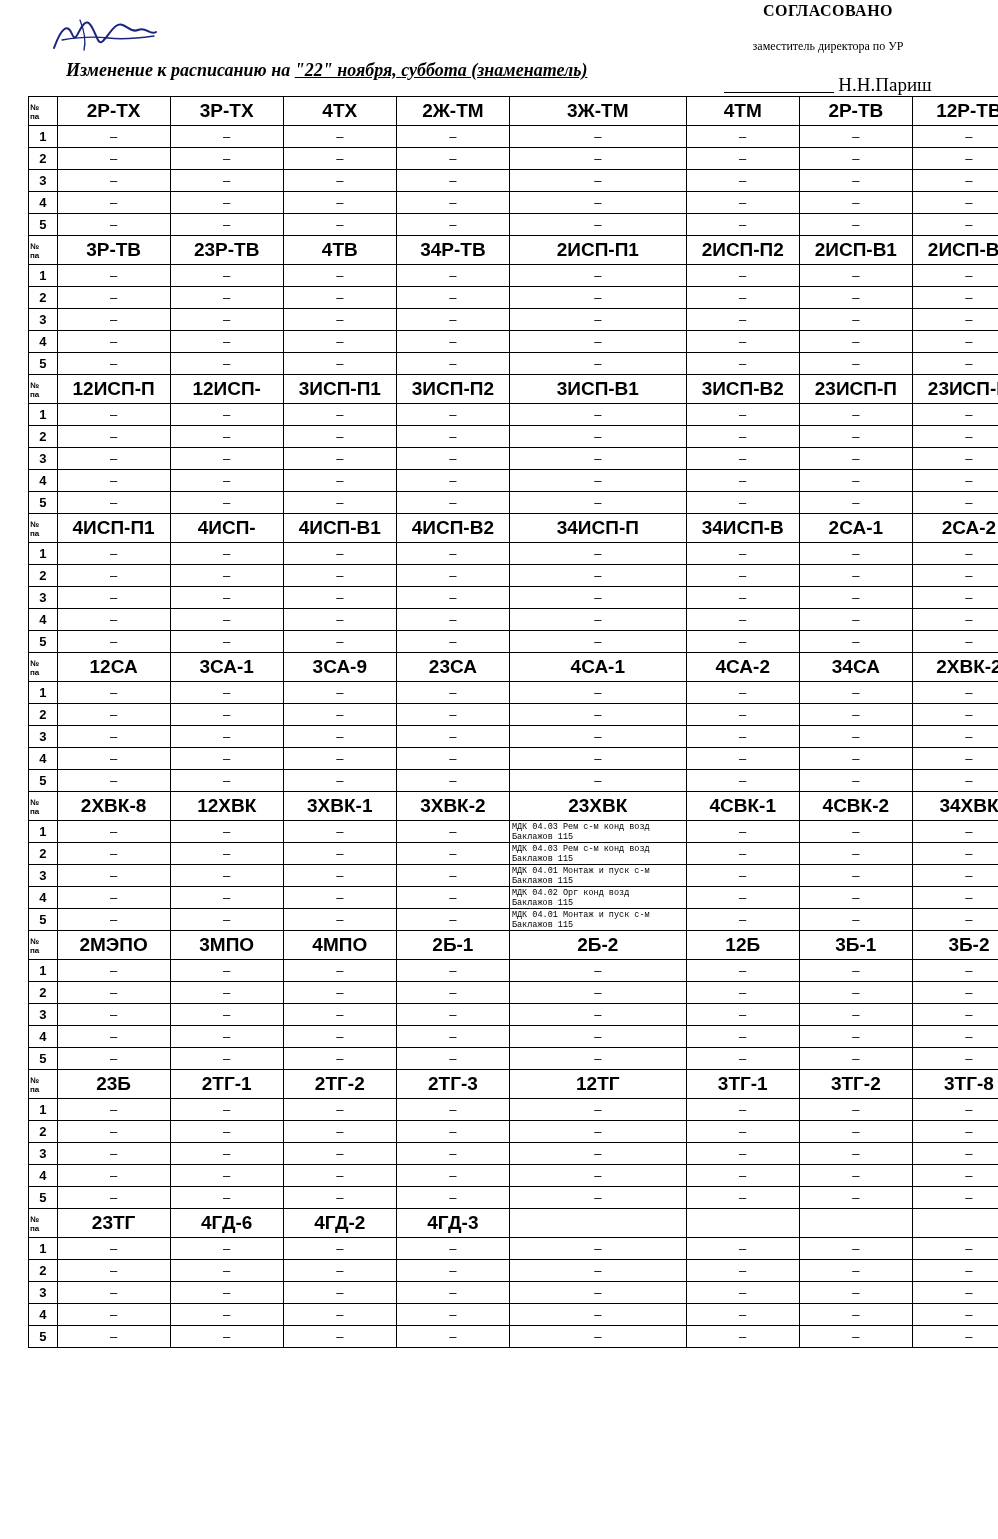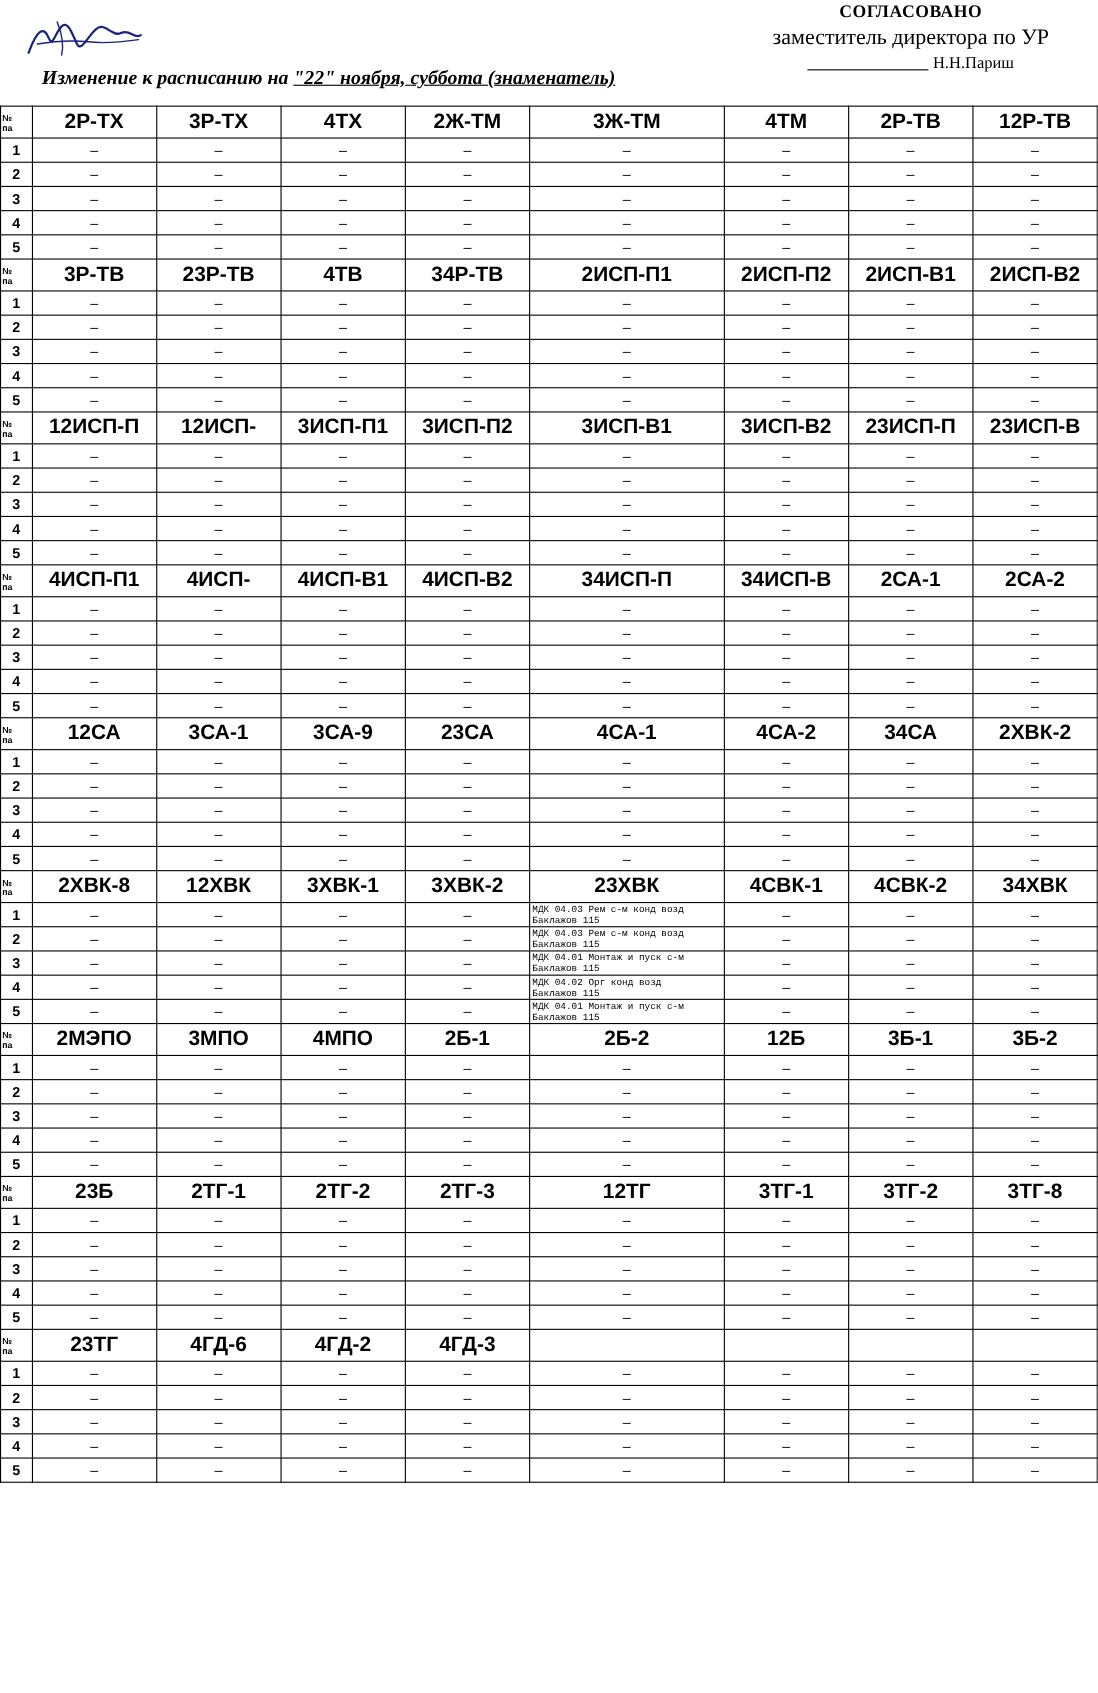--- a/index.html
+++ b/index.html
@@ -1,27 +1,27 @@
 <!DOCTYPE html>
 <html><head>
 <meta charset="utf-8">
 <style>
   html,body{margin:0;padding:0;background:#ffffff;}
   body{font-family:"Liberation Sans", sans-serif;color:#000;}
-  .page{width:998px;height:1539px;position:relative;box-sizing:border-box;}
+  .page{width:998px;height:1539px;position:relative;box-sizing:border-box;padding-left:28px;}
 
   
   .header{position:relative;height:96px;}
   .approve{
     position:absolute;right:20px;top:2px;width:300px;text-align:center;
     font-family:"Liberation Serif", serif;
   }
   .approve .a1{font-size:16px;font-weight:bold;letter-spacing:.5px;}
-  .approve .a2{font-size:20px;margin-top:3px;}
-  .approve .a3{font-size:15px;margin-top:4px;display:flex;align-items:flex-end;justify-content:center;gap:4px;}
+  .approve .a2{font-size:12px;margin-top:19px;}
+  .approve .a3{font-size:19px;margin-top:20px;display:flex;align-items:flex-end;justify-content:center;gap:4px;}
   .approve .sigline{display:inline-block;width:110px;border-bottom:1px solid #000;height:1px;position:relative;top:-3px;}
   .signature{
     position:absolute;left:22px;top:18px;width:110px;height:34px;
     pointer-events:none;
   }
   .title{
     position:absolute;left:38px;top:60px;
     font-family:"Liberation Serif", serif;
     font-size:18px;font-weight:bold;font-style:italic;white-space:nowrap;
   }

